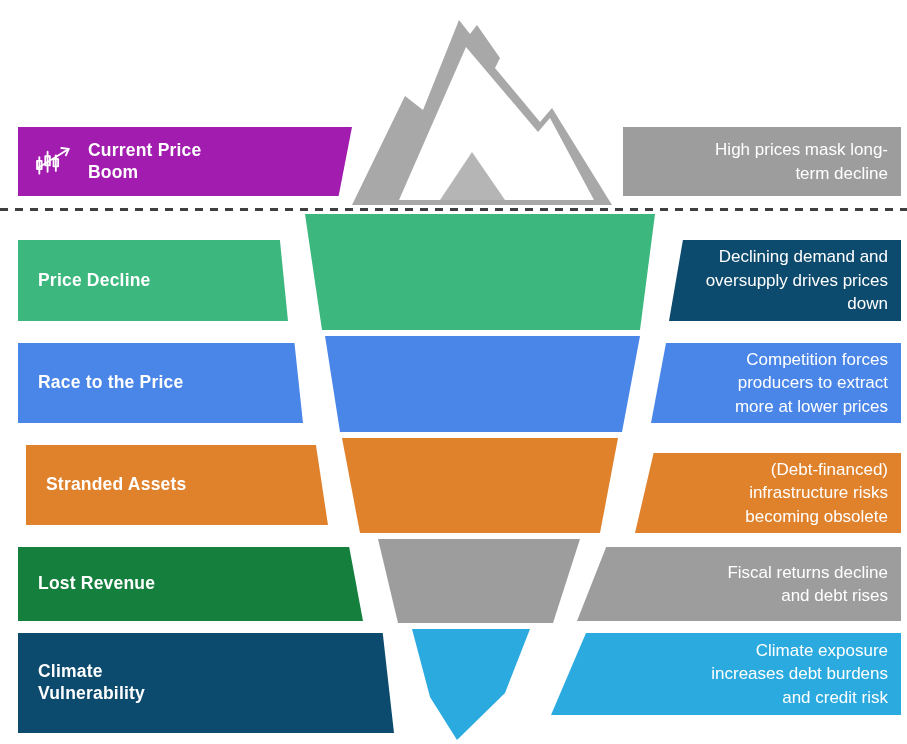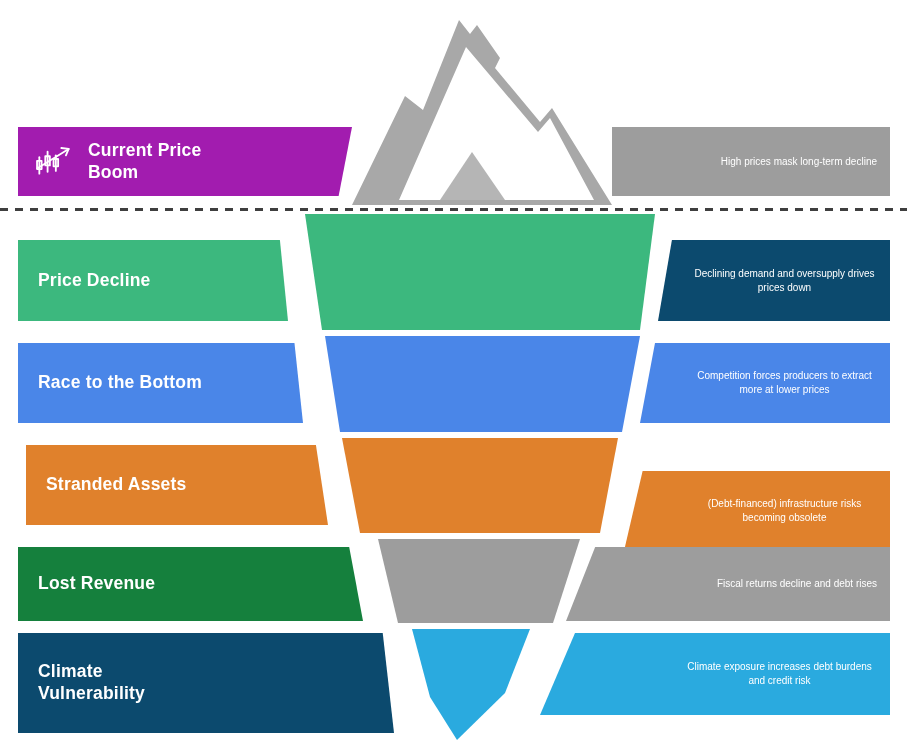--- a/index.html
+++ b/index.html
@@ -1,19 +1,19 @@
 <!DOCTYPE html>
 <html><head>
 <meta charset="utf-8">
 <style>
   html,body{margin:0;padding:0;background:#fff;font-family:"Liberation Sans",sans-serif;}
   .canvas{position:relative;width:907px;height:744px;background:#fff;overflow:hidden;}
   .bar{position:absolute;display:flex;align-items:center;color:#fff;box-sizing:border-box;}
   .bar-left{padding-left:20px;font-weight:700;font-size:17.5px;line-height:1.25;letter-spacing:.2px;}
-  .bar-right{justify-content:flex-end;text-align:center;padding-right:13px;font-size:10px;line-height:1.38;font-weight:400;}
+  .bar-right{justify-content:flex-end;text-align:right;padding-right:13px;font-size:17px;line-height:1.38;font-weight:400;margin-left:11px;}
   .bar-right .desc{display:inline-block;}
   .title-narrow{display:inline-block;max-width:155px;}
   .icon-box{position:absolute;display:flex;align-items:center;justify-content:center;}
   .icon-box svg{display:block;}
   .divider{position:absolute;left:0;top:208px;width:907px;height:3px;
            background:repeating-linear-gradient(90deg,#3f3f3f 0 8px,transparent 8px 15px);z-index:6;}
   .berg{position:absolute;left:0;top:0;z-index:1;}
   .surface-icon{margin-right:12px;flex:0 0 auto;}
 </style>
 </head>
@@ -67,38 +67,38 @@
       <path d="M15 39 V25"></path>
         <path d="M22 39 V29"></path>
         <path d="M29 39 V32"></path>
         <path d="M36 39 V35"></path>
       <path d="M10 12 L21 20 L25 16 L37 25"></path>
       <polyline points="30,26 38,26 36,18"></polyline>
     </svg>
   </div>
 
   <div class="bar bar-left" style="left: 18px; top: 343px; width: 285px; height: 80px; clip-path: polygon(0px 0px, 97% 0px, 100% 100%, 0px 100%); background-color: rgb(74, 134, 232);">
-    <span>Race to the Bottom</span>
+    <span>Race to the Price</span>
   </div>
   <div class="bar bar-right" style="left: 640px; top: 343px; width: 250px; height: 80px; clip-path: polygon(6% 0px, 100% 0px, 100% 100%, 0px 100%); background-color: rgb(74, 134, 232);">
     <span class="desc" style="max-width:185px;">Competition forces producers to extract more at lower prices</span>
   </div>
   <div class="icon-box" style="left:430px;top:355px;width:56px;height:56px;">
     <svg width="52" height="52" viewBox="0 0 48 48" fill="none" stroke="#fff" stroke-width="2.4" stroke-linecap="round" stroke-linejoin="round">
       <path d="M8 18 h7 l15 16 h10"></path>
       <path d="M15 18 v6 h6 v6 h6 v4"></path>
       <path d="M28 10 L40 19"></path>
       <polyline points="33,20 40,19 39,12"></polyline>
     </svg>
   </div>
 
   <div class="bar bar-left" style="left: 26px; top: 445px; width: 302px; height: 80px; clip-path: polygon(0px 0px, 96% 0px, 100% 100%, 0px 100%); background-color: rgb(224, 129, 44);">
     <span>Stranded Assets</span>
   </div>
-  <div class="bar bar-right" style="left: 624px; top: 471px; width: 266px; height: 80px; clip-path: polygon(7% 0px, 100% 0px, 100% 100%, 0px 100%); background-color: rgb(224, 129, 44);">
+  <div class="bar bar-right" style="left: 624px; top: 453px; width: 266px; height: 80px; clip-path: polygon(7% 0px, 100% 0px, 100% 100%, 0px 100%); background-color: rgb(224, 129, 44);">
     <span class="desc" style="max-width:185px;">(Debt-financed) infrastructure risks becoming obsolete</span>
   </div>
   <div class="icon-box" style="left:425px;top:458px;width:56px;height:56px;">
     <svg width="52" height="52" viewBox="0 0 48 48" fill="none" stroke="#fff" stroke-width="2.2" stroke-linecap="round" stroke-linejoin="round">
       <path d="M24 5.5 c-8 0 -13 5.5 -13 12.5 C11 27.5 24 42 24 42 s13 -14.5 13 -24 C37 11 32 5.5 24 5.5 Z"></path>
       <path d="M24 11.5 L18.5 26 M24 11.5 L29.5 26"></path>
       <path d="M20.5 19 h7 M19.5 23 h9 M17 26.5 h14"></path>
     </svg>
   </div>
 

